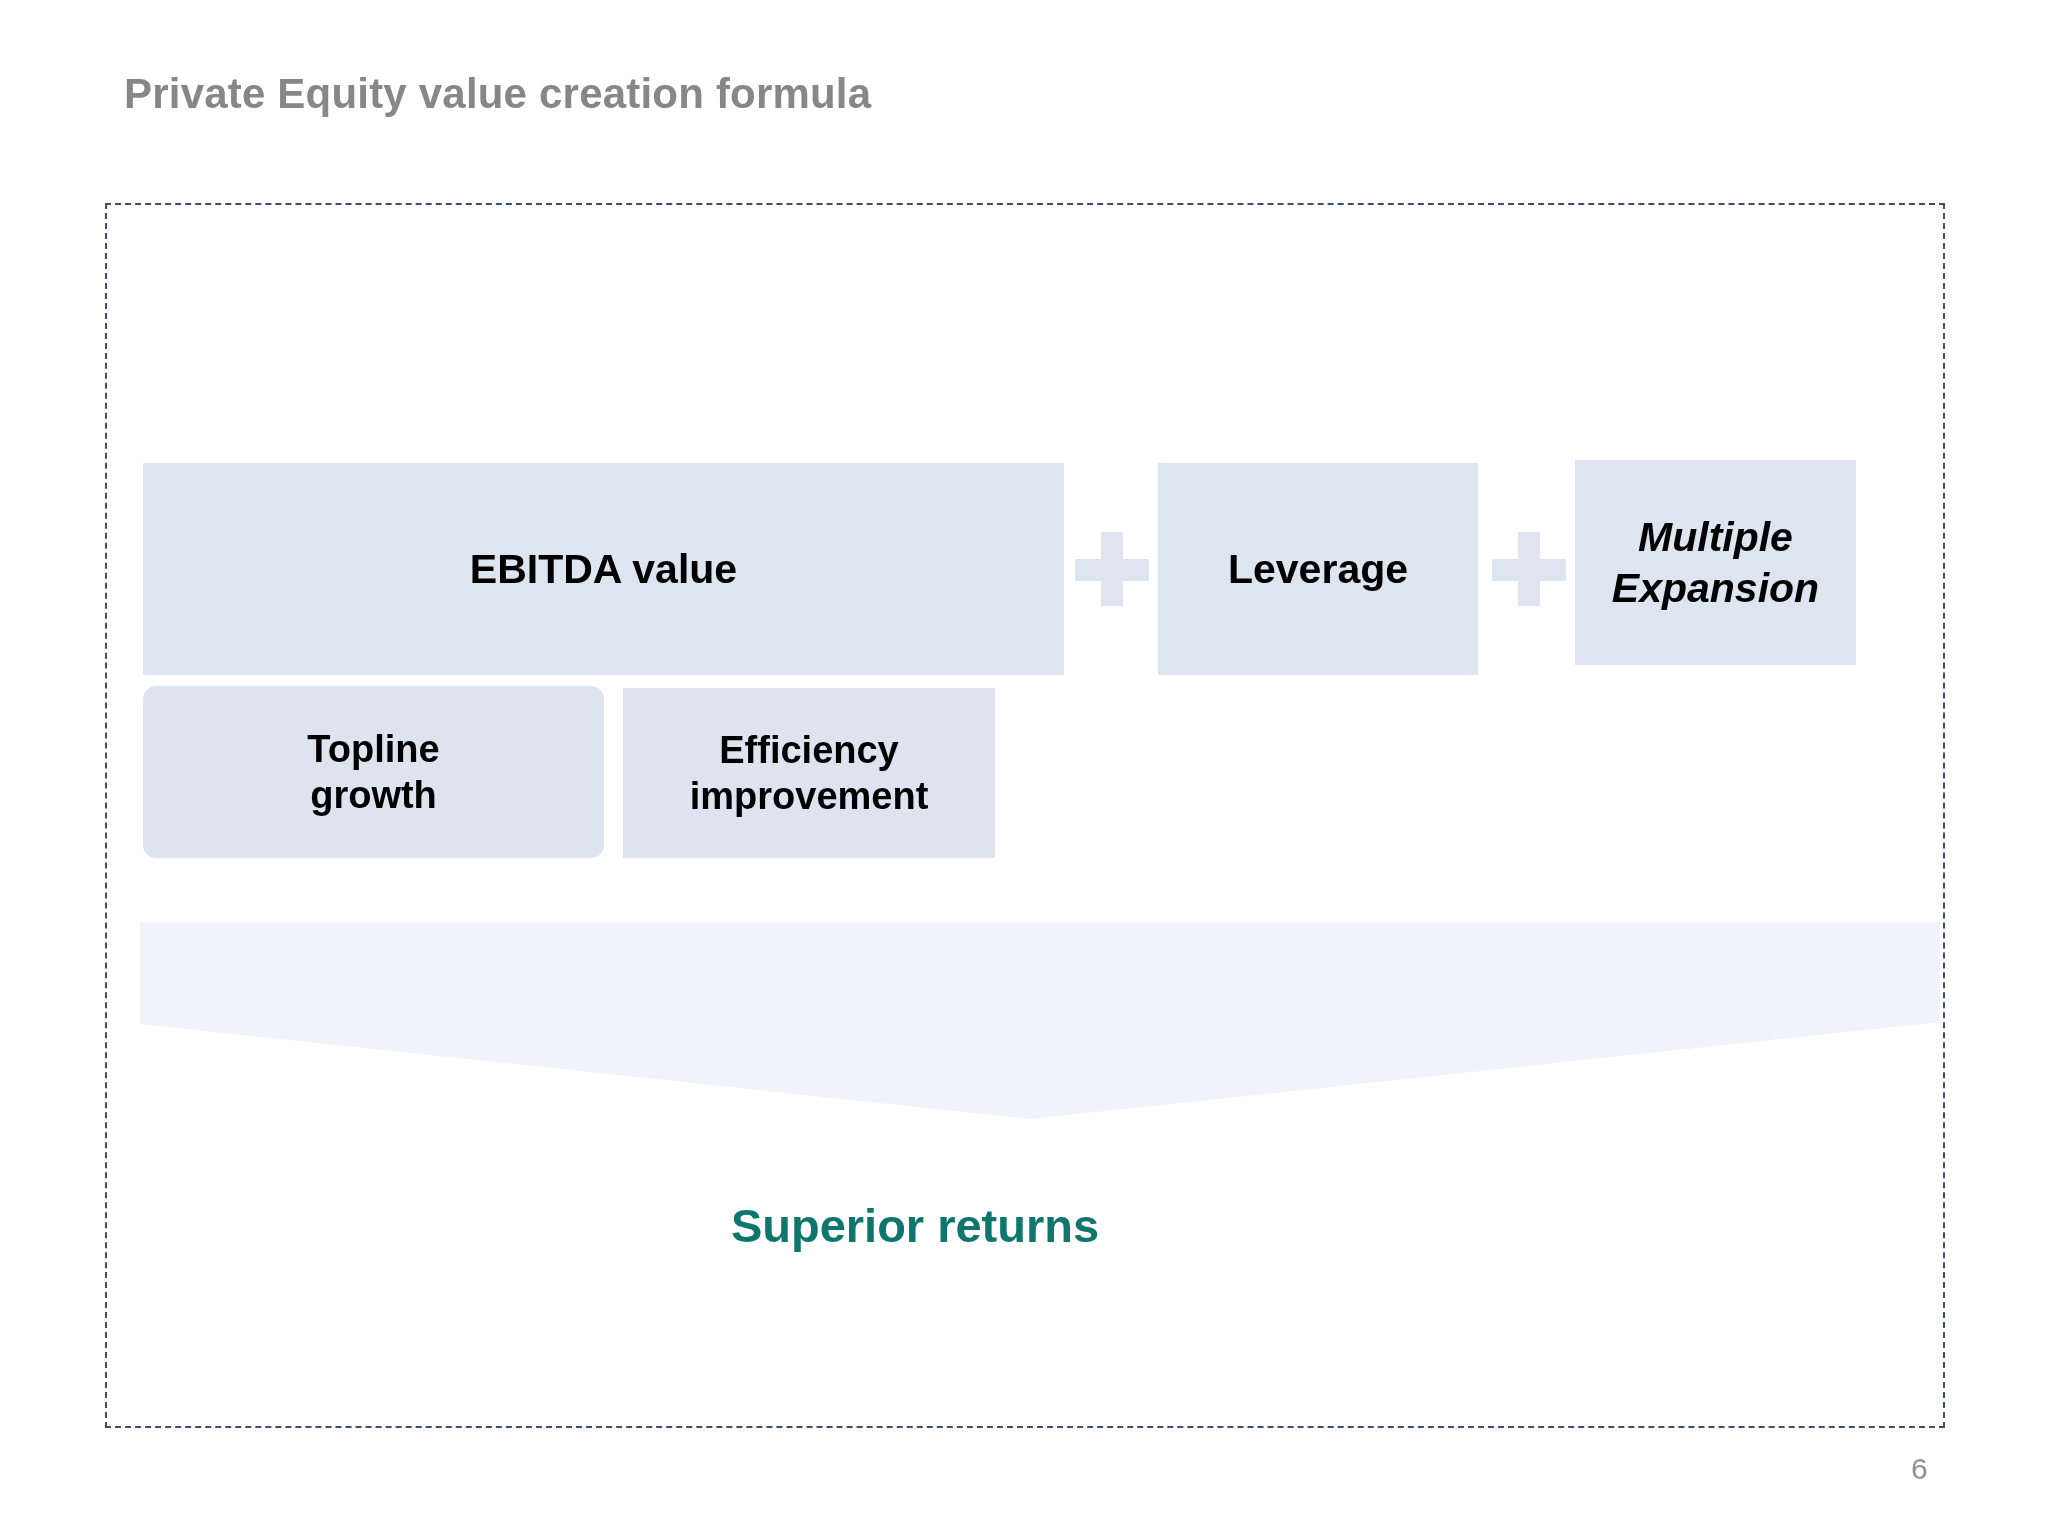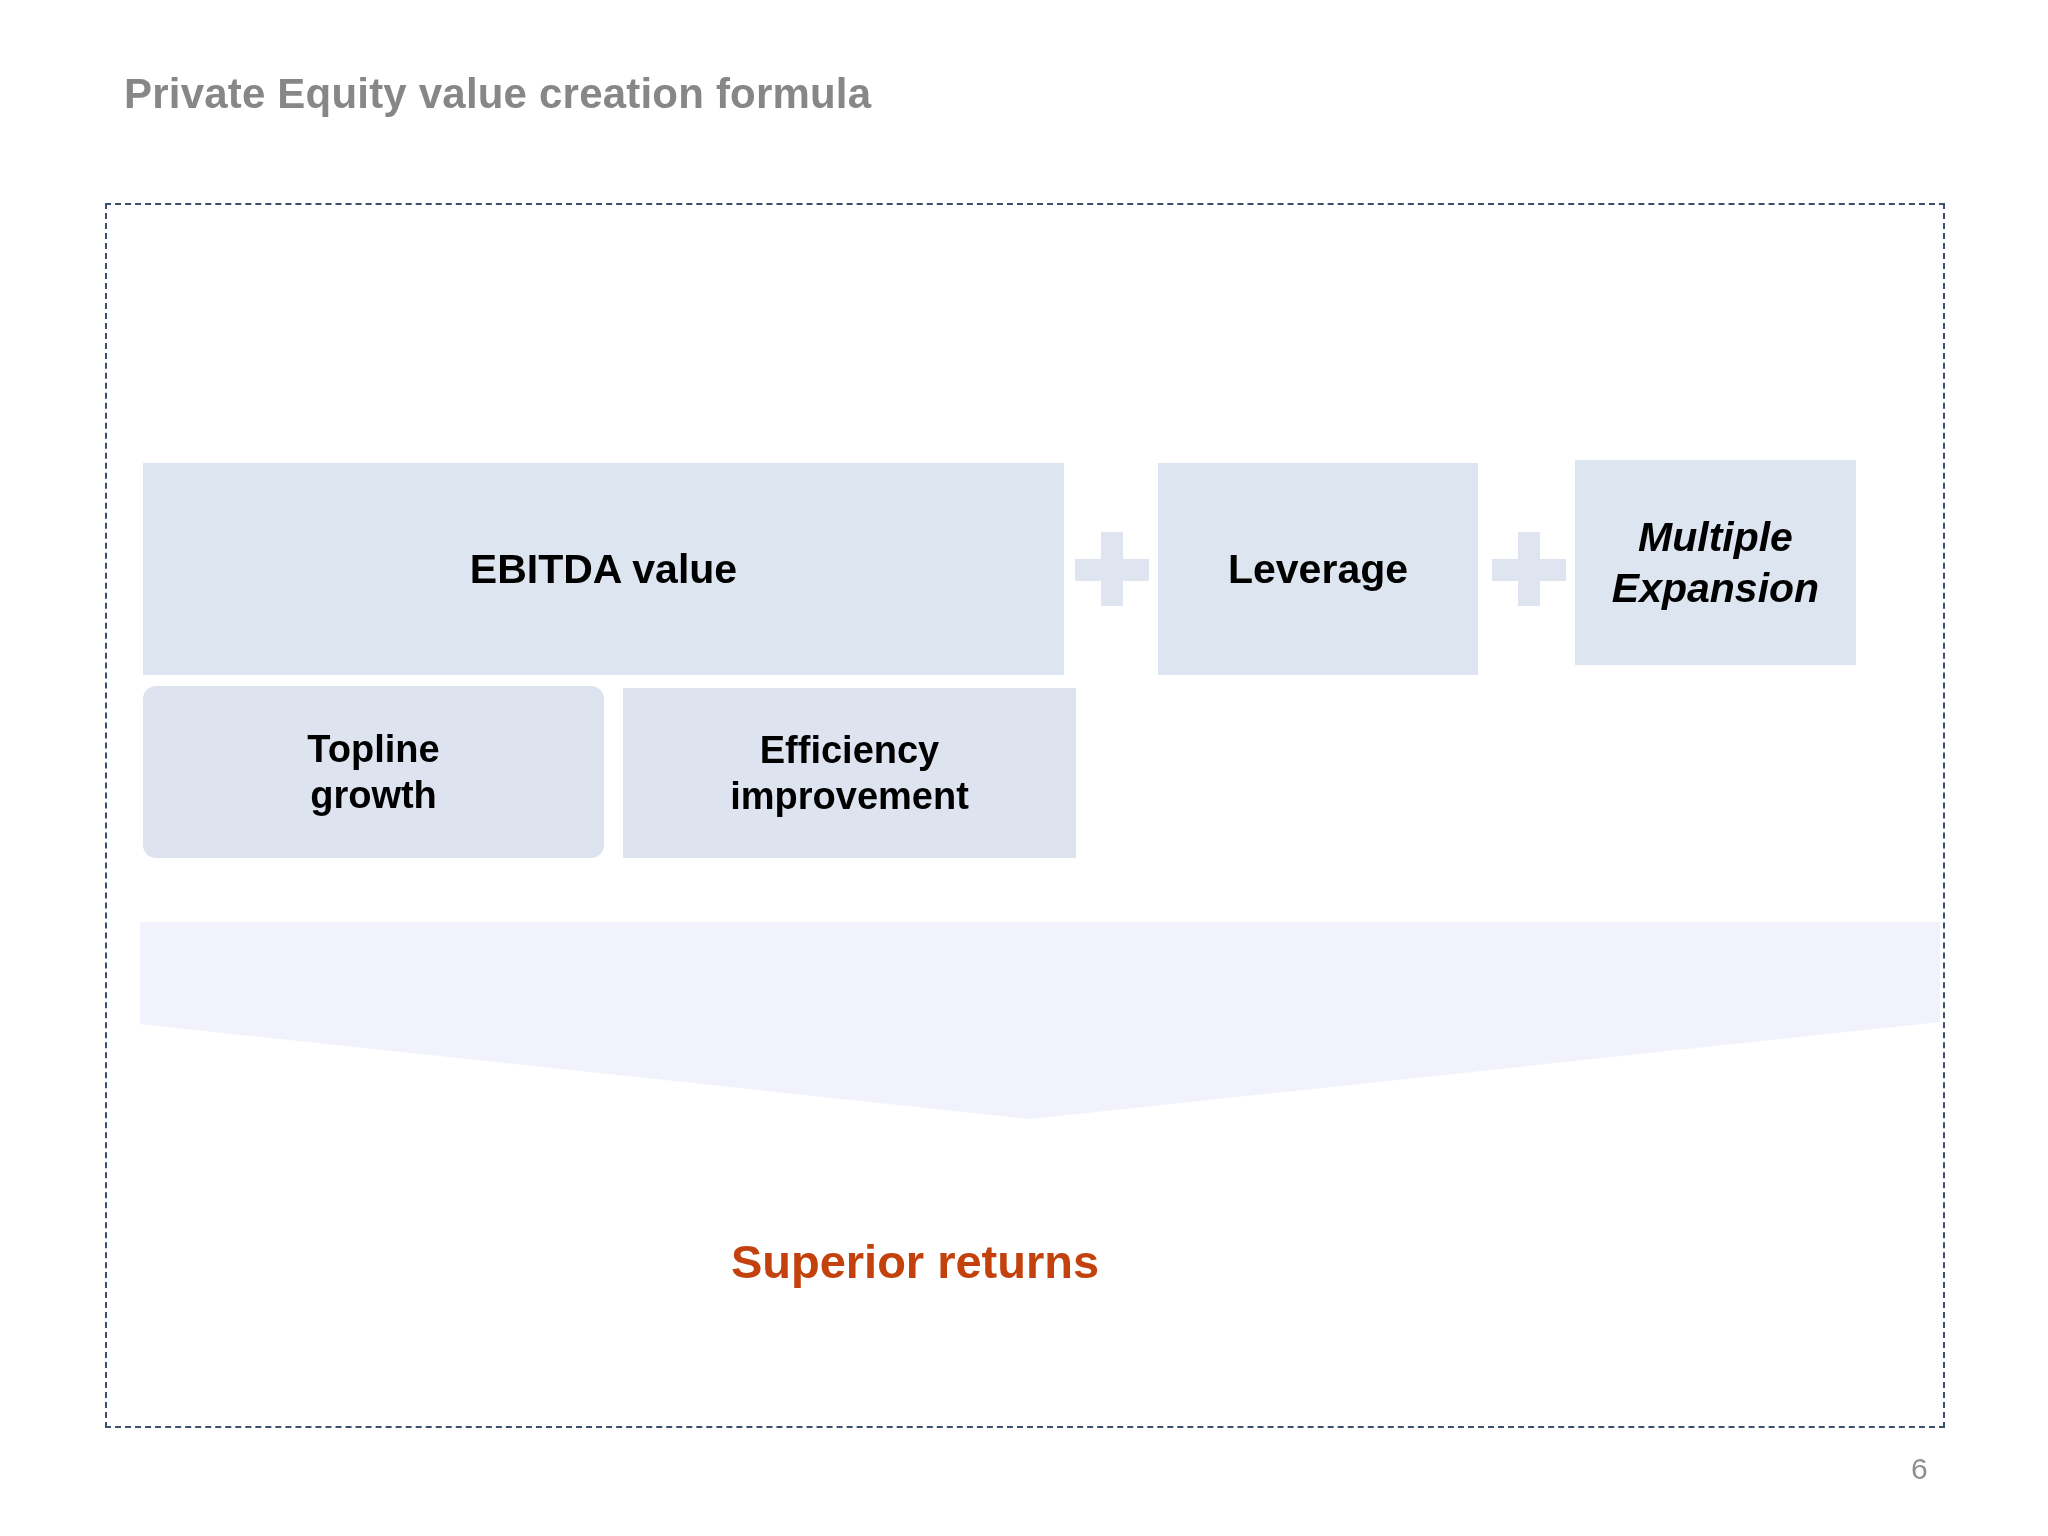--- a/index.html
+++ b/index.html
@@ -57,21 +57,21 @@
   .fbox.tier1 { font-size: 41px; }
   .fbox.tier2 { background: #dee3f0; font-size: 38px; }
 
   
   #box-ebitda   { left: 143px;  top: 463px; width: 921px;  height: 212px; }
   #box-leverage { left: 1158px; top: 463px; width: 320px;  height: 212px; text-align: right; }
   #box-multiple { left: 1575px; top: 460px; width: 281px;  height: 205px; font-style: italic; }
 
   
   #box-topline    { left: 143px; top: 686px; width: 461px; height: 172px; }
-  #box-efficiency { left: 623px; top: 688px; width: 453px; height: 170px; text-align: center; }
+  #box-efficiency { left: 623px; top: 688px; width: 372px; height: 170px; text-align: center; }
 
   
   .plus-sign {
     position: absolute;
     width: 74px;
     height: 74px;
   }
   .plus-sign::before,
   .plus-sign::after {
     content: "";
@@ -100,26 +100,26 @@
     top: 922px;
     width: 1800px;
     height: 200px;
   }
   .funnel svg { display: block; width: 100%; height: 100%; }
 
   
   .outcome-label {
     position: absolute;
     left: 0;
-    top: 1234px;
+    top: 1198px;
     width: 1854px;
     text-align: center;
     font-size: 47px;
     font-weight: bold;
-    color: #c2410c;
+    color: #0f766e;
   }
   .outcome-label .inner { display: inline-block; margin-left: -24px; }
 
   
   .page-number {
     position: absolute;
     left: 1911px;
     top: 1452px;
     font-size: 30px;
     color: #909090;

